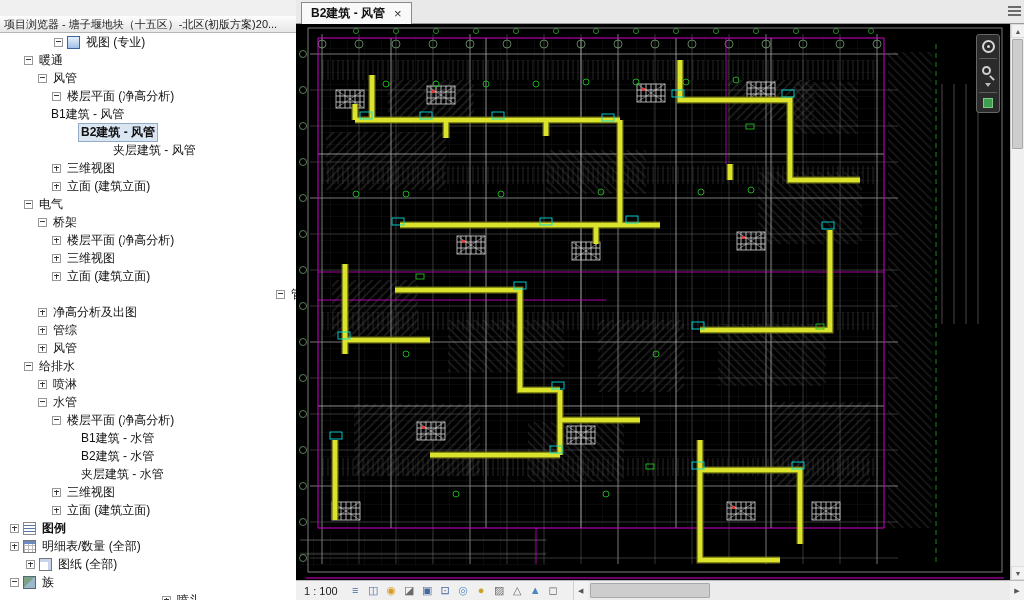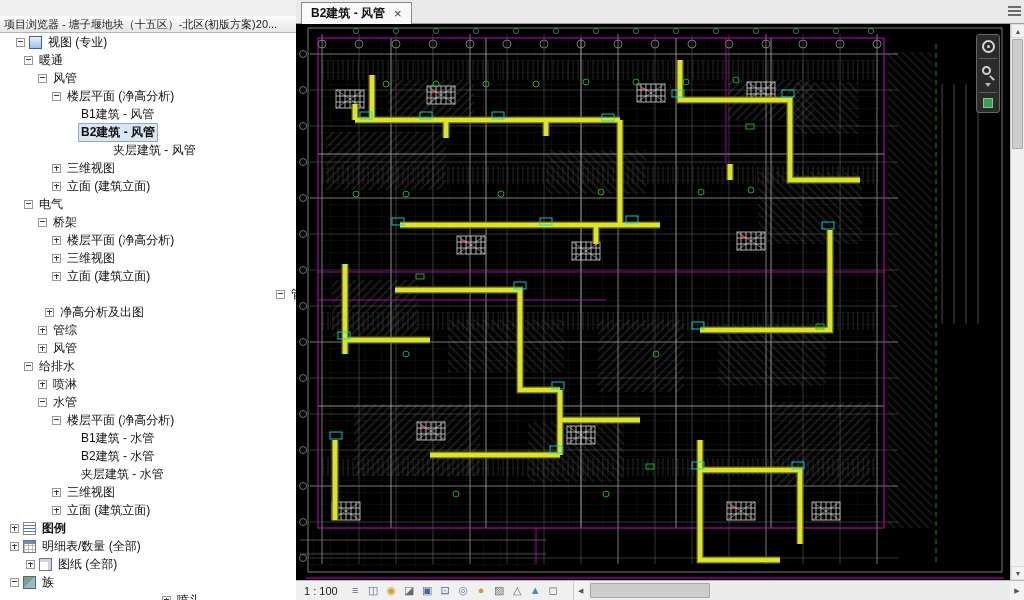--- a/index.html
+++ b/index.html
@@ -71,38 +71,38 @@
   .hs-thumb{position:absolute;left:2px;top:2px;height:15px;width:120px;background:#cdcdcd;border:1px solid #a8a8a8;border-radius:1px}
 </style>
 </head>
 <body>
 
 <div id="app">
 
   <div class="browser-panel">
     <div class="panel-title">项目浏览器 - 塘子堰地块（十五区）-北区(初版方案)20...</div>
     <div class="tree">
-        <div class="trow" style="padding-left: 16px;">
+        <div class="trow" style="padding-left: 22px; margin-left: 32px;">
           <span class="expander minus"></span>
           <span class="ticon views-icon"></span>
           <span class="tlabel">视图 (专业)</span>
         </div>
         <div class="trow" style="padding-left: 24px;">
           <span class="expander minus"></span>
           <span class="tlabel">暖通</span>
         </div>
         <div class="trow" style="padding-left: 38px;">
           <span class="expander minus"></span>
           <span class="tlabel">风管</span>
         </div>
         <div class="trow" style="padding-left: 52px;">
           <span class="expander minus"></span>
           <span class="tlabel">楼层平面 (净高分析)</span>
         </div>
-        <div class="trow" style="padding-left: 66px;">
+        <div class="trow" style="padding-left: 36px;">
           <span class="expander none"></span>
           <span class="tlabel">B1建筑 - 风管</span>
         </div>
         <div class="trow selected" style="padding-left: 66px;">
           <span class="expander none"></span>
           <span class="tlabel">B2建筑 - 风管</span>
         </div>
         <div class="trow" style="padding-left: 98px;">
           <span class="expander none"></span>
           <span class="tlabel">夹层建筑 - 风管</span>
@@ -132,21 +132,21 @@
           <span class="tlabel">三维视图</span>
         </div>
         <div class="trow" style="padding-left: 52px;">
           <span class="expander plus"></span>
           <span class="tlabel">立面 (建筑立面)</span>
         </div>
         <div class="trow" style="padding-left: 24px; justify-content: flex-end;">
           <span class="expander minus"></span>
           <span class="tlabel">管道综合</span>
         </div>
-        <div class="trow" style="padding-left: 38px; margin-left: 7px;">
+        <div class="trow" style="padding-left: 38px;">
           <span class="expander plus"></span>
           <span class="tlabel">净高分析及出图</span>
         </div>
         <div class="trow" style="padding-left: 38px;">
           <span class="expander plus"></span>
           <span class="tlabel">管综</span>
         </div>
         <div class="trow" style="padding-left: 38px;">
           <span class="expander plus"></span>
           <span class="tlabel">风管</span>

